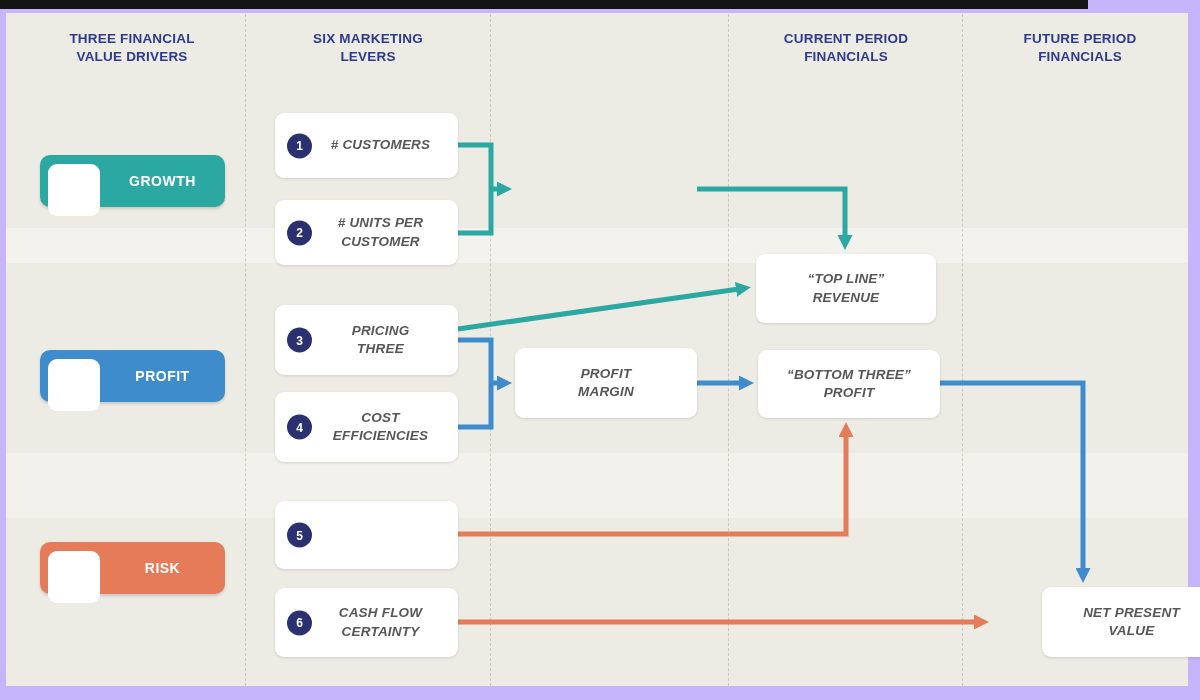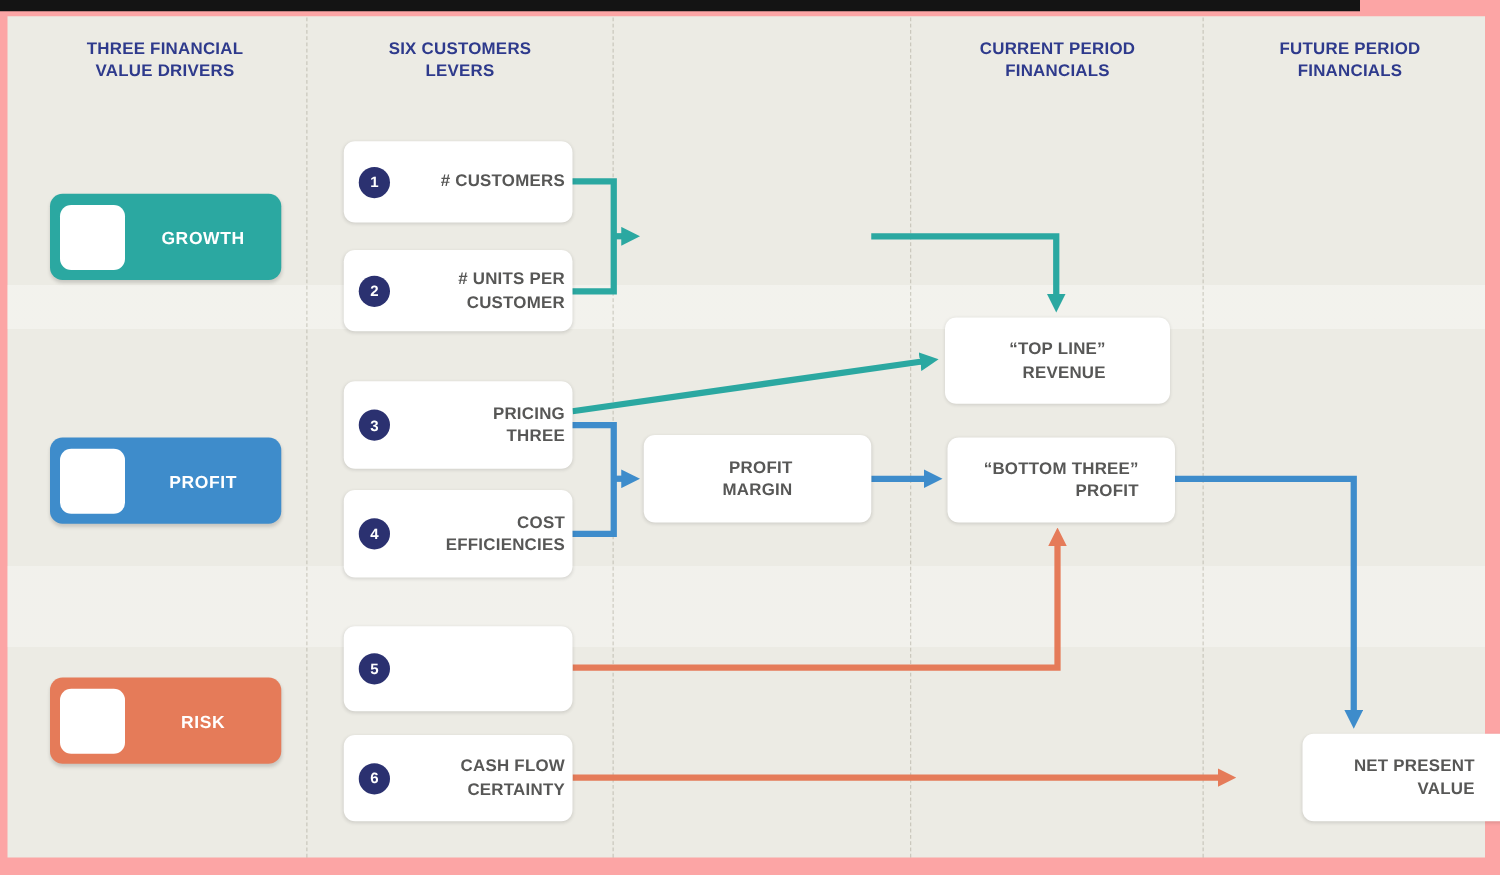--- a/index.html
+++ b/index.html
@@ -3,45 +3,45 @@
 <meta charset="utf-8">
 <style>
   :root{
     --teal:#2BA8A1; --blue:#3E8CCB; --orange:#E57B59;
     --navy:#2E3A8C; --circle_navy:#2B3170; --text_gray:#575756;
     --background:#ECEBE4; --box_white:#FFFFFF; --topbar:#141414;
   }
   *{margin:0;padding:0;box-sizing:border-box;}
   html,body{width:1200px;height:700px;background:#fff;}
   body{font-family:"Liberation Sans",sans-serif;position:relative;overflow:hidden;}
-  .stage{position:relative;width:1200px;height:700px;background:#fca5a5;}
+  .stage{position:relative;width:1200px;height:700px;background:#c4b5fd;}
 
   .top-bar{position:absolute;left:0;top:0;width:1088px;height:9px;background:var(--topbar);}
   .diagram-bg{position:absolute;left:6px;top:13px;width:1182px;height:673px;background:var(--background);
     background-image:linear-gradient(180deg, rgba(255,255,255,0) 0 215px, rgba(255,255,255,.35) 215px 250px,
       rgba(255,255,255,0) 250px 440px, rgba(255,255,255,.3) 440px 505px, rgba(255,255,255,0) 505px 100%);
     z-index:1;}
   .col-divider{position:absolute;top:14px;height:672px;width:0;border-left:1px dashed rgba(125,118,100,.30);z-index:2;}
 
   .hdr{position:absolute;top:30px;width:220px;text-align:center;color:var(--navy);
     font-weight:bold;font-size:13.5px;line-height:1.3;letter-spacing:.2px;white-space:pre-line;z-index:10;}
 
-  .driver{position:absolute;left:40px;width:185px;height:69px;border-radius:10px;z-index:10;
+  .driver{position:absolute;left:40px;width:185px;height:52px;border-radius:10px;z-index:10;
     box-shadow:0 2px 3px rgba(0,0,0,.15);}
   .driver .sq{position:absolute;left:8px;top:9px;width:52px;height:52px;background:var(--box_white);border-radius:9px;}
   .driver .dlabel{position:absolute;left:60px;right:0;top:0;bottom:0;display:flex;align-items:center;justify-content:center;
     color:#fff;font-weight:bold;font-size:14px;letter-spacing:.5px;}
   .driver.growth{background:var(--teal);}
   .driver.profit{background:var(--blue);}
   .driver.risk{background:var(--orange);}
 
   .node{position:absolute;background:var(--box_white);border-radius:9px;z-index:10;
     box-shadow:0 1px 3px rgba(0,0,0,.12);display:flex;align-items:center;justify-content:center;}
   .node .nlabel{color:var(--text_gray);font-weight:bold;font-size:13.5px;line-height:1.35;
-    text-align:right;white-space:pre-line;letter-spacing:.2px;}
+    text-align:center;white-space:pre-line;letter-spacing:.2px;font-style:italic;}
   .lever{left:275px;width:183px;}
   .lever .nlabel{flex:1;padding-left:34px;padding-right:6px;}
   .numcircle{position:absolute;left:12px;top:50%;transform:translateY(-50%);width:25px;height:25px;
     border-radius:50%;background:var(--circle_navy);color:#fff;font-size:12px;font-weight:bold;
     display:flex;align-items:center;justify-content:center;}
 
   svg.arrows{position:absolute;left:0;top:0;z-index:5;pointer-events:none;}
 </style>
 </head>
 <body>
@@ -51,21 +51,21 @@
   <div class="top-bar"></div>
   <div class="diagram-bg"></div>
 
   <div class="col-divider" style="left:245px;"></div>
   <div class="col-divider" style="left:490px;"></div>
   <div class="col-divider" style="left:728px;"></div>
   <div class="col-divider" style="left:962px;"></div>
 
   <div class="hdr" style="left:22px;">THREE FINANCIAL
 VALUE DRIVERS</div>
-  <div class="hdr" style="left:258px;">SIX CUSTOMERS
+  <div class="hdr" style="left:258px;">SIX MARKETING
 LEVERS</div>
   <div class="hdr" style="left:736px;">CURRENT PERIOD
 FINANCIALS</div>
   <div class="hdr" style="left:970px;">FUTURE PERIOD
 FINANCIALS</div>
 
   <svg class="arrows" width="1200" height="700" viewBox="0 0 1200 700">
     <defs>
       <marker id="ah-teal" viewBox="0 0 10 10" refX="2" refY="5" markerWidth="3" markerHeight="3" orient="auto-start-reverse">
         <path d="M0,0 L10,5 L0,10 z" style="fill:var(--teal)"></path>

